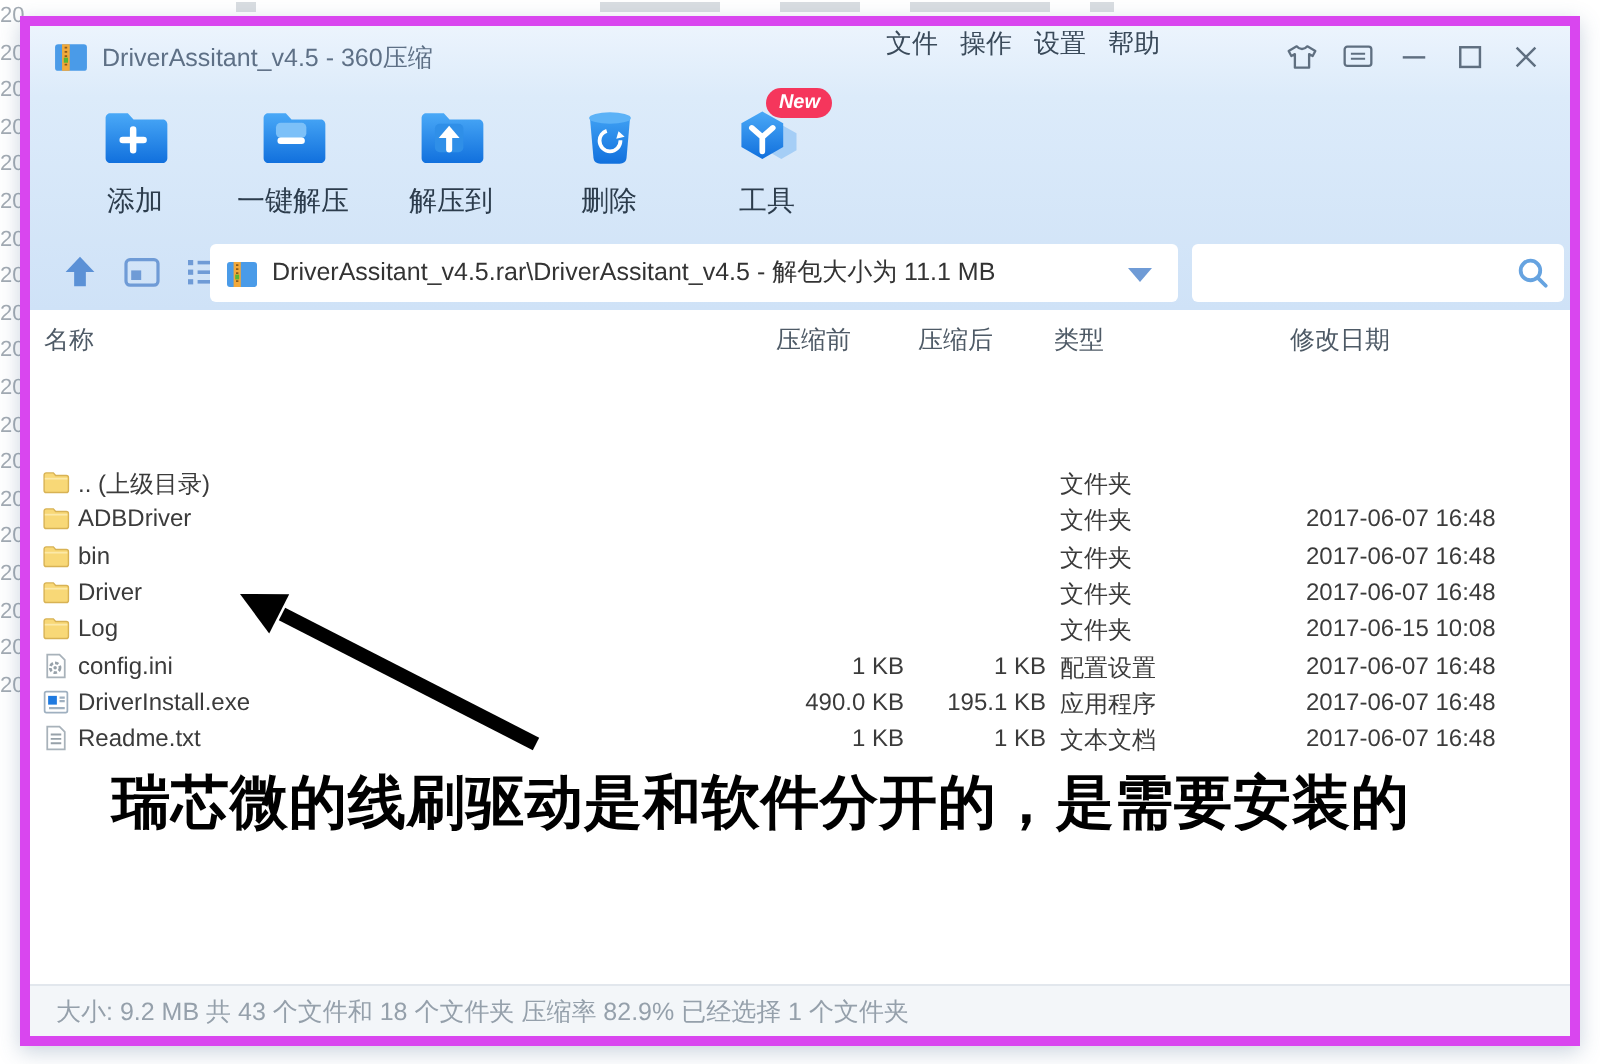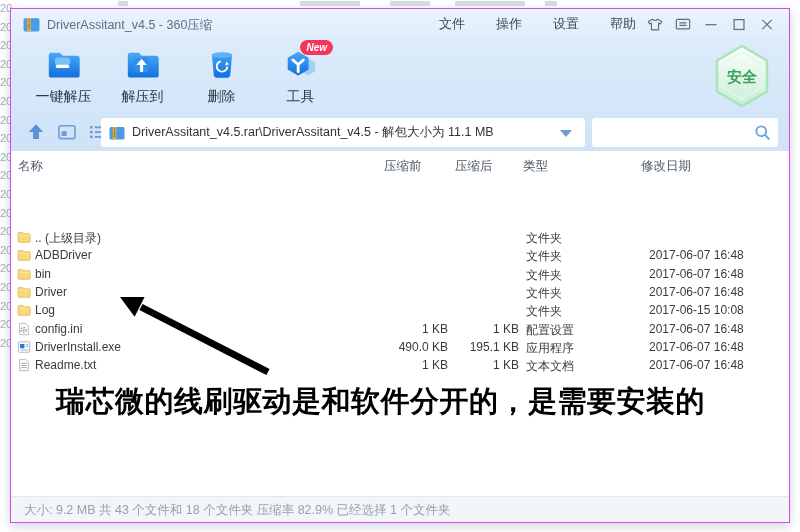--- a/index.html
+++ b/index.html
@@ -5,29 +5,29 @@
   * { box-sizing: border-box; margin: 0; padding: 0; }
   html,body { width:800px; height:532px; }
   body { position:relative; background:#fff; font-family:"Liberation Sans", sans-serif; overflow:hidden; }
 
   
   .bg-fragments span { position:absolute; left:0; font-size:11px; color:#a3abb3; }
   .top-smudge i { position:absolute; top:1px; height:5px; background:#c9ced4; opacity:.7; display:block; }
 
   
   .window { position:absolute; left:10px; top:8px; width:780px; height:515px;
-            background:#fde047; border:1px solid #d946ef; box-shadow:0 3px 10px rgba(70,100,140,.28); }
+            background:#fde047; border:5px solid #d946ef; box-shadow:0 3px 10px rgba(70,100,140,.28); }
   .chrome { position:absolute; left:0; top:0; right:0; height:142px;
             background:linear-gradient(180deg,#ecf4fd 0%, #dcebfa 25%, #cfe2f7 100%); }
 
   
   .titlebar { position:absolute; left:0; top:0; right:0; height:30px; }
   .title-icon { position:absolute; left:12px; top:7px; width:17px; height:17px; }
   .title-text { position:absolute; left:36px; top:8px; font-size:12.5px; color:#5e7086; white-space:nowrap; }
-  .menu { position:absolute; left:428px; top:0; height:30px; display:flex; align-items:center; gap:31px;
+  .menu { position:absolute; left:428px; top:0; height:30px; display:flex; align-items:flex-start; gap:11px;
           font-size:13px; color:#3a4a5a; }
   .menu span { cursor:default; }
   .win-controls { position:absolute; right:14px; top:0; height:30px; display:flex; align-items:center; gap:11px; }
   .win-controls .wc { width:17px; height:16px; display:flex; align-items:center; justify-content:center; }
   .win-controls svg { width:16px; height:15px; }
 
   
   .toolbar { position:absolute; left:0; top:30px; right:0; height:80px; }
   .tb-items { position:absolute; left:13px; top:5px; display:flex; }
   .tb-item { width:79px; display:flex; flex-direction:column; align-items:center; position:relative; padding-top:2px; }
@@ -157,20 +157,35 @@
       </span>
     </div>
   </div>
 
   <div class="toolbar">
     <div class="tb-items">
       <div class="tb-item">
         <span class="tb-icon">
           <svg viewBox="0 0 40 40">
               <defs>
+                <linearGradient id="g1" x1="0" y1="0" x2="0" y2="1">
+                  <stop offset="0" stop-color="#4aa9f7"></stop>
+                  <stop offset="1" stop-color="#1170dd"></stop>
+                </linearGradient>
+              </defs>
+              <path d="M4 9.5C4 8.1 5.1 7 6.5 7h9.2l3 3.2H34c1.4 0 2.5 1.1 2.5 2.5v18c0 1.4-1.1 2.5-2.5 2.5H6.5C5.1 33.2 4 32.1 4 30.7z" fill="url(#g1)"></path>
+              <path d="M13 21h11M18.5 15.5v11" stroke="#fff" stroke-width="3.4" stroke-linecap="round"></path>
+            </svg>
+        </span>
+        <span class="tb-label">添加</span>
+      </div>
+      <div class="tb-item">
+        <span class="tb-icon">
+          <svg viewBox="0 0 40 40">
+              <defs>
                 <linearGradient id="g3" x1="0" y1="0" x2="0" y2="1">
                   <stop offset="0" stop-color="#4aa9f7"></stop>
                   <stop offset="1" stop-color="#1170dd"></stop>
                 </linearGradient>
               </defs>
               <path d="M4 9.5C4 8.1 5.1 7 6.5 7h9.2l3 3.2H34c1.4 0 2.5 1.1 2.5 2.5v18c0 1.4-1.1 2.5-2.5 2.5H6.5C5.1 33.2 4 32.1 4 30.7z" fill="url(#g3)"></path>
               <rect x="10.5" y="12" width="16" height="8" rx="2.5" fill="#7cc0f8"></rect>
               <path d="M13 21.5h11" stroke="#fff" stroke-width="3.4" stroke-linecap="round"></path>
             </svg>
         </span>
@@ -221,33 +236,20 @@
                 </linearGradient>
               </defs>
               <path d="M27 13l8 4.5v9L27 31l-5-2.8" fill="#a5cef6"></path>
               <path d="M17 6l11 6.3v12.4L17 31 6 24.7V12.3z" fill="url(#g6)"></path>
               <path d="M17 19.5v7.5M17 19.5l-5.5-4.8M17 19.5l5.5-4.8" stroke="#fff" stroke-width="3" stroke-linecap="round"></path>
             </svg>
         </span>
         <span class="tb-label">工具</span>
       </div>
     </div>
-    <span class="safety">
-      <svg viewBox="0 0 60 66">
-          <defs>
-            <linearGradient id="gsafe" x1="0" y1="0" x2="0" y2="1">
-              <stop offset="0" stop-color="#fbfffc"></stop>
-              <stop offset="1" stop-color="#c9edd4"></stop>
-            </linearGradient>
-          </defs>
-          <path d="M30 2 55 16.5v31L30 62 5 47.5v-31z" fill="url(#gsafe)" stroke="#aae2ba" stroke-width="2.5" stroke-linejoin="round"></path>
-          <path d="M30 8l19.5 11.3v24L30 55 10.5 43.3v-24z" fill="none" stroke="#e2f8e8" stroke-width="1.5"></path>
-          <text x="30" y="38" text-anchor="middle" font-size="15" font-weight="bold" fill="#3aa45c">安全</text>
-        </svg>
-    </span>
   </div>
 
   <div class="addr-icons">
     <span class="ai">
       <svg viewBox="0 0 16 16">
           <path d="M8 1.2 1.6 8h3.8v6.3h5.2V8h3.8z" fill="#5b91d6"></path>
         </svg>
     </span>
     <span class="ai">
       <svg viewBox="0 0 18 16">

